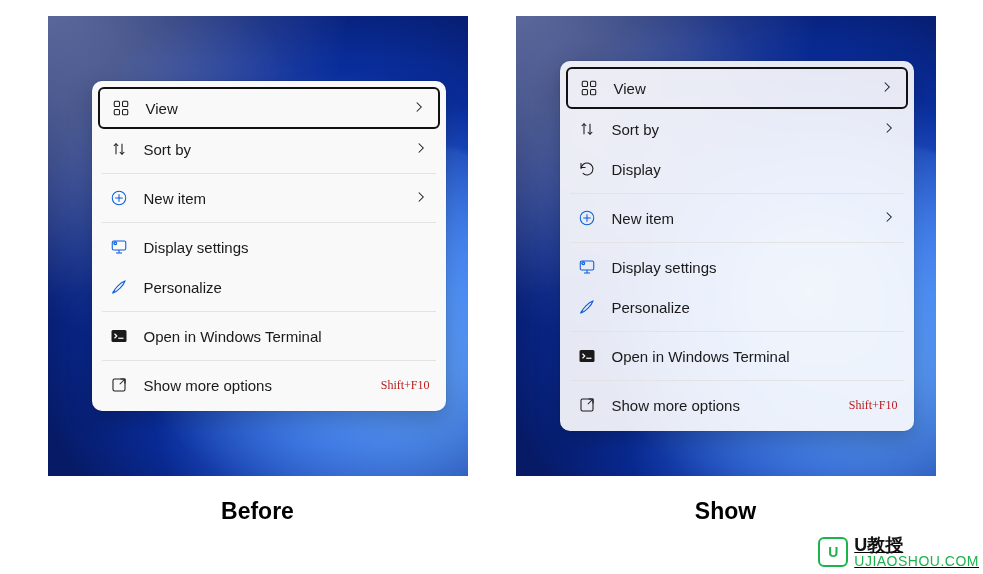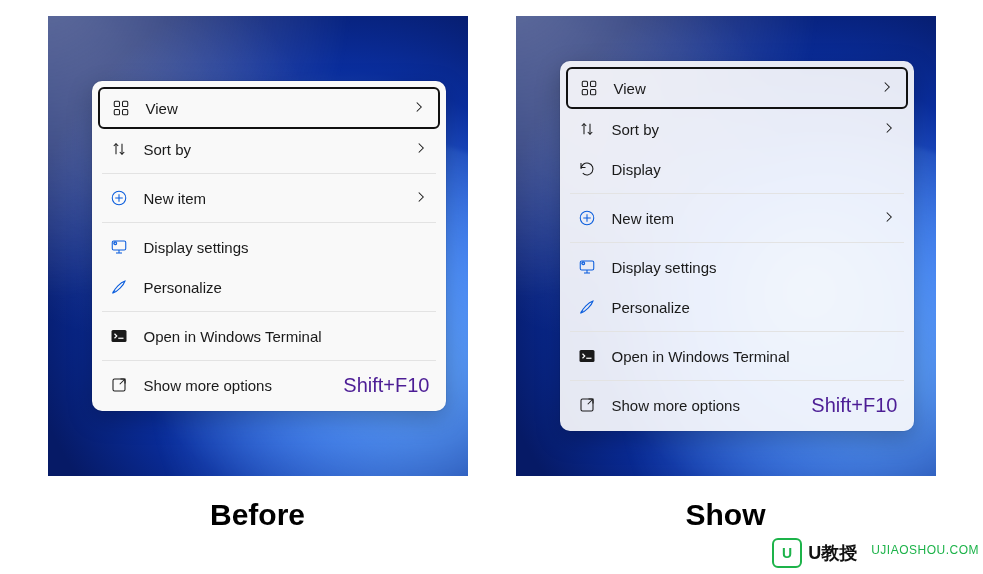--- a/index.html
+++ b/index.html
@@ -31,42 +31,42 @@
   }
   .context-menu.translucent { background: rgba(250,250,252,0.92); backdrop-filter: blur(2px); }
   .menu-item {
     display: flex; align-items: center; height: 40px; padding: 0 10px;
     border-radius: 6px; cursor: default;
   }
   .menu-item.highlighted { border: 2px solid #111; height: 42px; }
   .menu-item .icon { width: 22px; height: 22px; flex: 0 0 22px; display:flex; align-items:center; justify-content:center; margin-right: 14px; }
   .menu-item .label { flex: 1 1 auto; }
   .menu-item .chevron { flex: 0 0 auto; color: #6b6b6b; }
-  .menu-item .shortcut { flex: 0 0 auto; color: #4c1d95; font-size: 20px; }
+  .menu-item .shortcut { flex: 0 0 auto; color: #b91c1c; font-size: 12px; font-family: Liberation Serif, serif; }
   .separator { height: 1px; background: #e3e3e3; margin: 4px 4px; }
-  .caption { font-size: 30px; font-weight: 700; margin-top: 22px; color:#000; }
+  .caption { font-size: 23px; font-weight: 700; margin-top: 22px; color:#000; }
   
   svg { stroke: #1a1a1a; stroke-width: 1.4; fill: none; }
   .icon-blue svg { stroke: #0a5ddd; }
   .icon-fill svg { fill: #1a1a1a; stroke:none; }
   
   .watermark {
     position: absolute; right: 4px; bottom: 6px;
     display: flex; align-items: center; gap: 6px;
     font-family: Arial, sans-serif;
   }
   .wm-badge {
     width: 30px; height: 30px; border: 2px solid #1db34a; border-radius: 6px;
     display:flex; align-items:center; justify-content:center;
     color:#1db34a; font-weight:700; font-size:14px;
     background:#fff;
   }
-  .wm-text { display:flex; flex-direction:row; line-height:1; }
+  .wm-text { display:flex; flex-direction:column; line-height:1;text-decoration:underline; }
   .wm-text .t1 { font-size:18px; font-weight:700; color:#111; }
-  .wm-text .t2 { font-size:12px; color:#1db34a; letter-spacing:0.5px;margin-left:14px; }
+  .wm-text .t2 { font-size:14px; color:#1db34a; letter-spacing:0.5px; }
 </style>
 </head>
 <body>
 
 <div class="stage">
 
   <div class="panel-wrap">
     <div class="wallpaper">
       <div class="context-menu" id="menu-before">
           <div class="menu-item highlighted">

